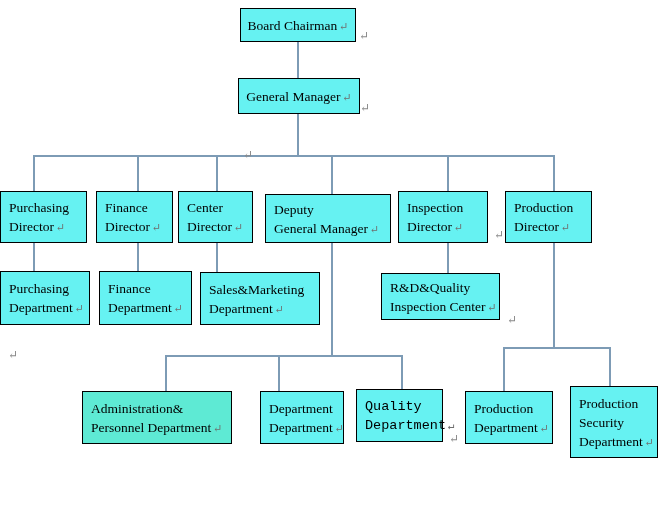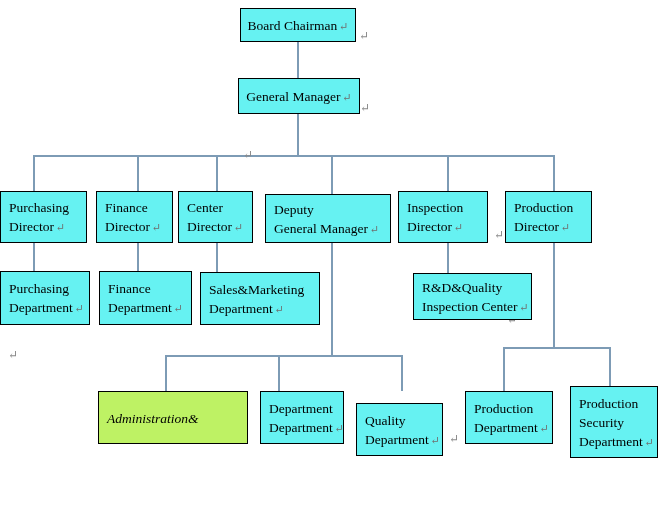--- a/index.html
+++ b/index.html
@@ -121,32 +121,33 @@
       <div class="ln">Department<span class="pil" style="color: rgb(111, 111, 111);">↵</span></div>
     </div>
     <div class="node" style="left: 99px; top: 271px; width: 93px; height: 54px; background: rgb(102, 242, 242); border-color: rgb(0, 0, 0); color: rgb(0, 0, 0);">
       <div class="ln">Finance</div>
       <div class="ln">Department<span class="pil" style="color: rgb(111, 111, 111);">↵</span></div>
     </div>
     <div class="node" style="left: 200px; top: 272px; width: 120px; height: 53px; background: rgb(102, 242, 242); border-color: rgb(0, 0, 0); color: rgb(0, 0, 0);">
       <div class="ln">Sales&amp;Marketing</div>
       <div class="ln">Department<span class="pil" style="color: rgb(111, 111, 111);">↵</span></div>
     </div>
-    <div class="node" style="left: 381px; top: 273px; width: 119px; height: 47px; background: rgb(102, 242, 242); border-color: rgb(0, 0, 0); color: rgb(0, 0, 0); margin-left: 32px;">
+    <div class="node" style="left: 381px; top: 273px; width: 119px; height: 47px; background: rgb(102, 242, 242); border-color: rgb(0, 0, 0); color: rgb(0, 0, 0);">
       <div class="ln">R&amp;D&amp;Quality</div>
       <div class="ln">Inspection Center<span class="pil" style="color: rgb(111, 111, 111);">↵</span></div>
     </div>
-    <div class="node" style="left: 98px; top: 391px; width: 150px; height: 53px; background: #bef264; border-color: rgb(0, 0, 0); color: rgb(0, 0, 0); font-style: italic;">
+    <div class="node" style="left: 82px; top: 391px; width: 150px; height: 53px; background: #5eead4; border-color: rgb(0, 0, 0); color: rgb(0, 0, 0);">
       <div class="ln">Administration&amp;</div>
+      <div class="ln">Personnel Department<span class="pil" style="color: rgb(111, 111, 111);">↵</span></div>
     </div>
     <div class="node" style="left: 260px; top: 391px; width: 84px; height: 53px; background: rgb(102, 242, 242); border-color: rgb(0, 0, 0); color: rgb(0, 0, 0);">
       <div class="ln">Department</div>
       <div class="ln">Department<span class="pil" style="color: rgb(111, 111, 111);">↵</span></div>
     </div>
-    <div class="node" style="left: 356px; top: 403px; width: 87px; height: 53px; background: rgb(102, 242, 242); border-color: rgb(0, 0, 0); color: rgb(0, 0, 0);">
+    <div class="node" style="left: 356px; top: 389px; width: 87px; height: 53px; background: rgb(102, 242, 242); border-color: rgb(0, 0, 0); color: rgb(0, 0, 0); font-family: Liberation Mono, monospace;">
       <div class="ln">Quality</div>
       <div class="ln">Department<span class="pil" style="color: rgb(111, 111, 111);">↵</span></div>
     </div>
     <div class="node" style="left: 465px; top: 391px; width: 88px; height: 53px; background: rgb(102, 242, 242); border-color: rgb(0, 0, 0); color: rgb(0, 0, 0);">
       <div class="ln">Production</div>
       <div class="ln">Department<span class="pil" style="color: rgb(111, 111, 111);">↵</span></div>
     </div>
     <div class="node" style="left: 570px; top: 386px; width: 88px; height: 72px; background: rgb(102, 242, 242); border-color: rgb(0, 0, 0); color: rgb(0, 0, 0);">
       <div class="ln">Production</div>
       <div class="ln">Security</div>

